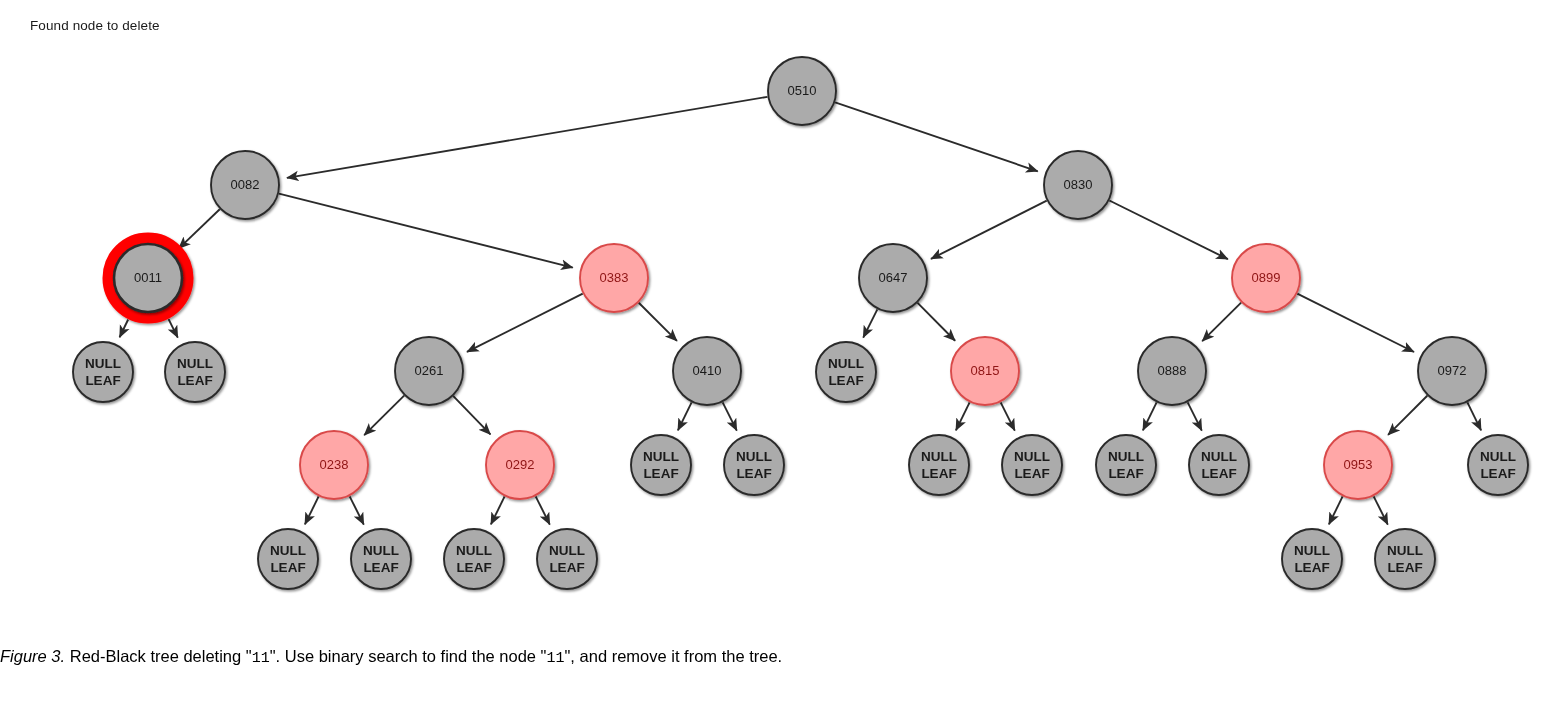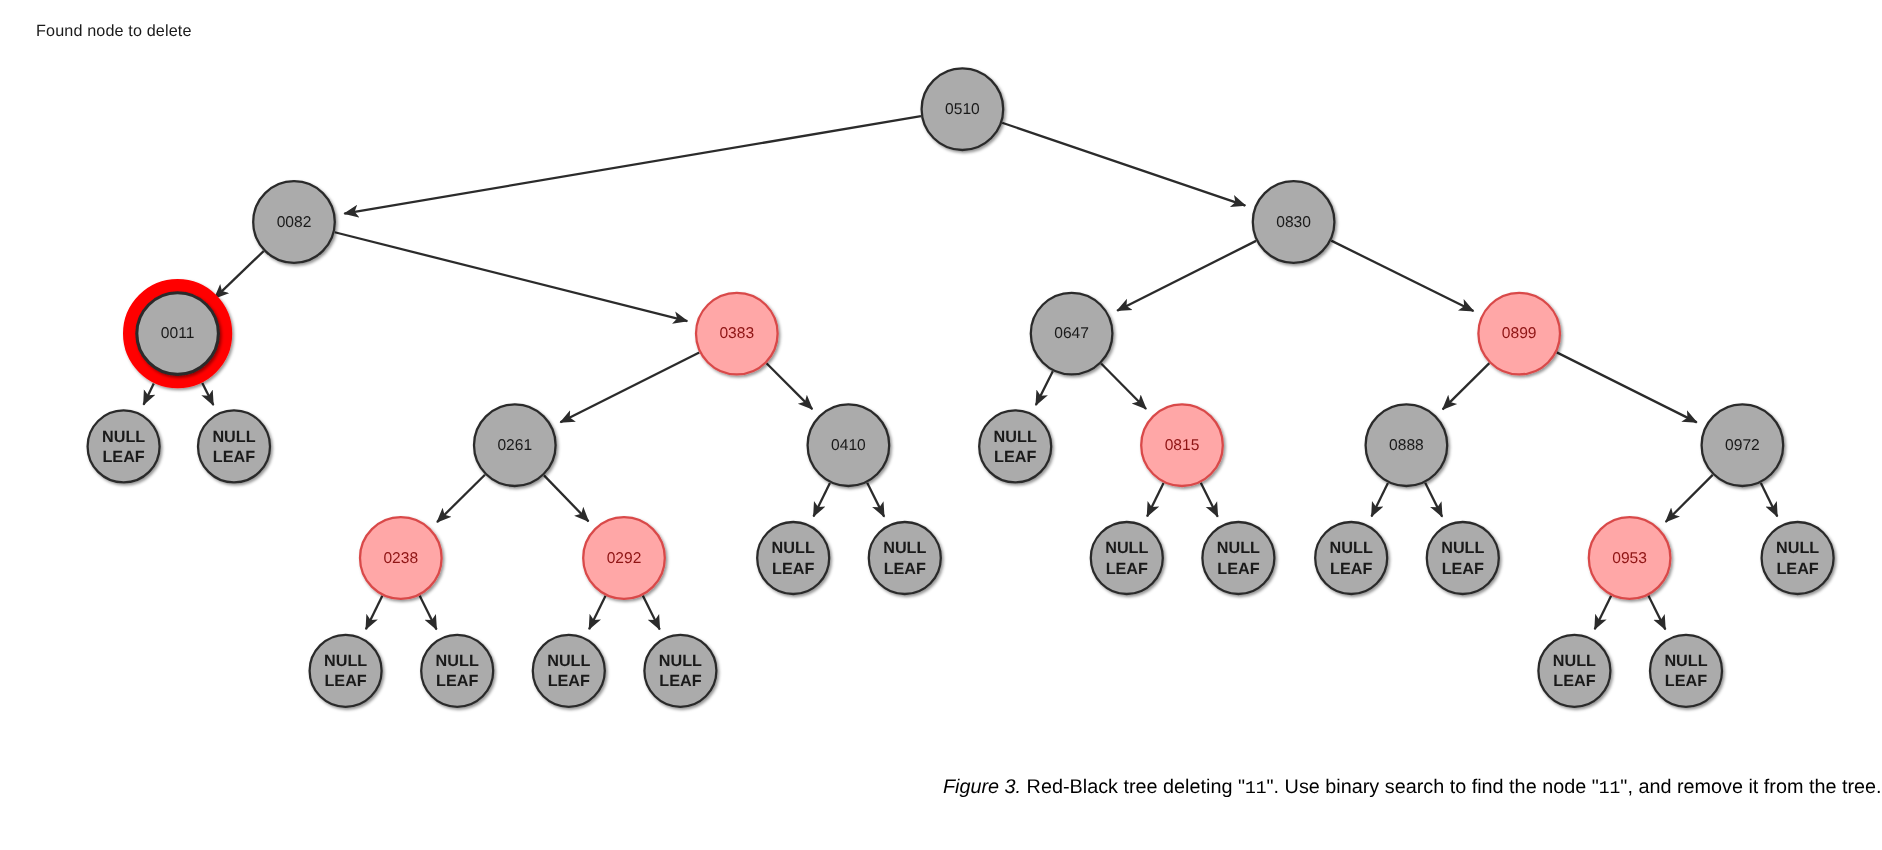--- a/index.html
+++ b/index.html
@@ -30,25 +30,24 @@
     top: 40px;
     width: 1568px;
     height: 590px;
     display: block;
   }
   #figure-caption {
     position: absolute;
     left: 0;
     right: 0;
     top: 645px;
-    text-align: right;
+    text-align: left;
     font-size: 16.5px;
     color: #000000;
     line-height: 1.35;
-    padding-left: 29px;
   }
   #figure-caption .fig-num {
     font-style: italic;
   }
   #figure-caption .mono {
     font-family: "Liberation Mono", monospace;
     font-size: 15px;
   }
   .node-text {
     font-family: "Liberation Sans", sans-serif;

